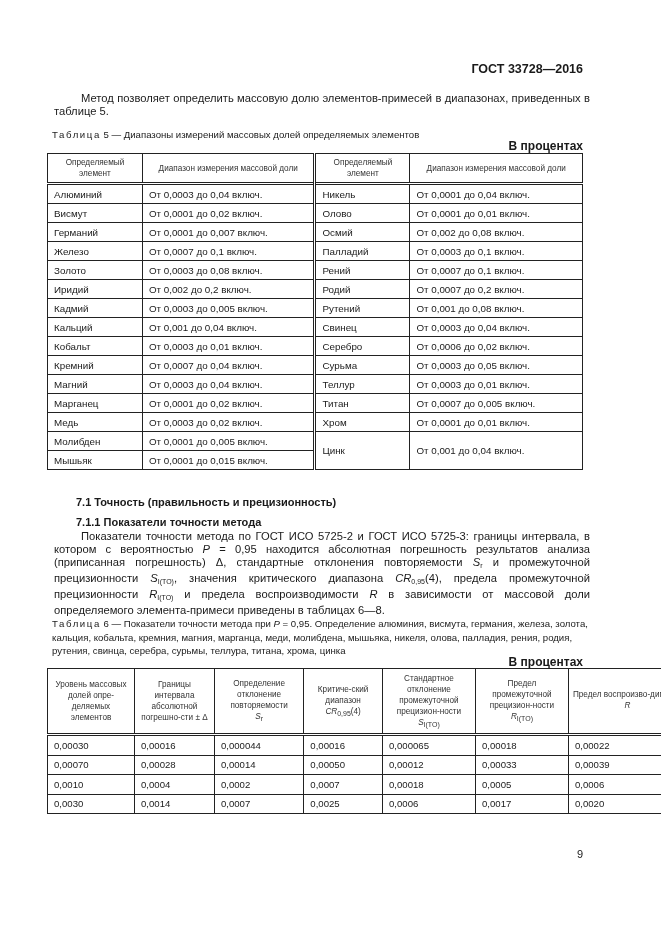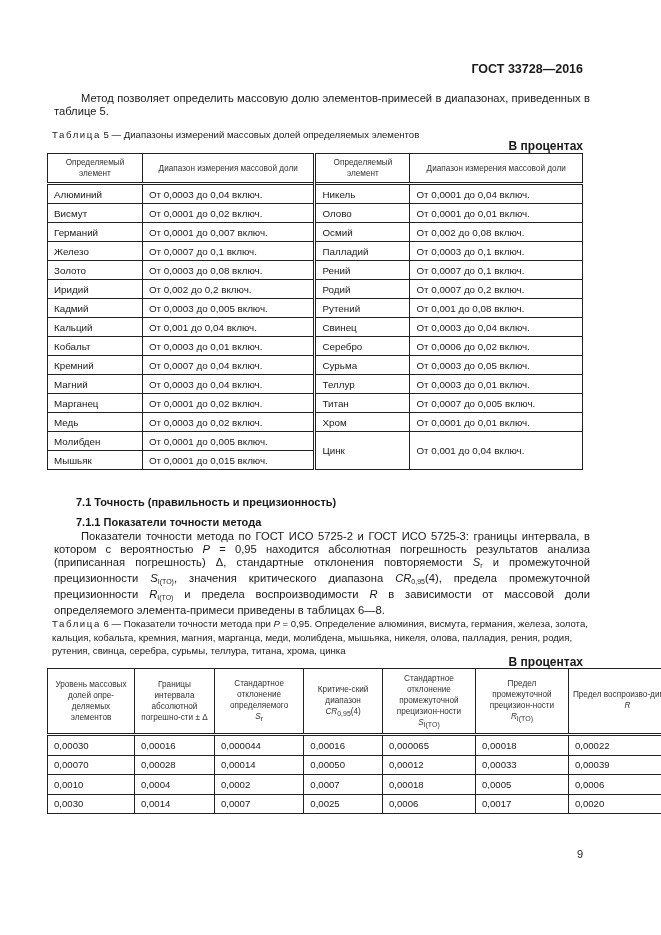--- a/index.html
+++ b/index.html
@@ -160,21 +160,21 @@
       <col style="width:75px">
       <col style="width:66px">
       <col style="width:78px">
       <col style="width:78px">
       <col style="width:99px">
     </colgroup>
   <thead>
       <tr id="t6head">
         <th><span>Уровень массовых долей опре-деляемых элементов</span></th>
         <th><span>Границы интервала абсолютной погрешно-сти ± Δ</span></th>
-        <th><span>Стандартное отклонение определяемого</span><br><i>S</i><sub>r</sub><span></span></th>
+        <th><span>Определение отклонение повторяемости</span><br><i>S</i><sub>r</sub><span></span></th>
         <th><span>Критиче-ский диапазон</span><br><i>CR</i><sub>0,95</sub><span>(4)</span></th>
         <th><span>Стандартное отклонение промежуточной прецизион-ности</span><br><i>S</i><sub>I(TO)</sub><span></span></th>
         <th><span>Предел промежуточной прецизион-ности</span><br><i>R</i><sub>I(TO)</sub><span></span></th>
         <th><span>Предел воспроизво-димости</span><br><i>R</i><sub></sub><span></span></th>
       </tr>
     </thead>
   <tbody id="t6body">
       <tr>
         <td>0,00030</td>
         <td>0,00016</td>

